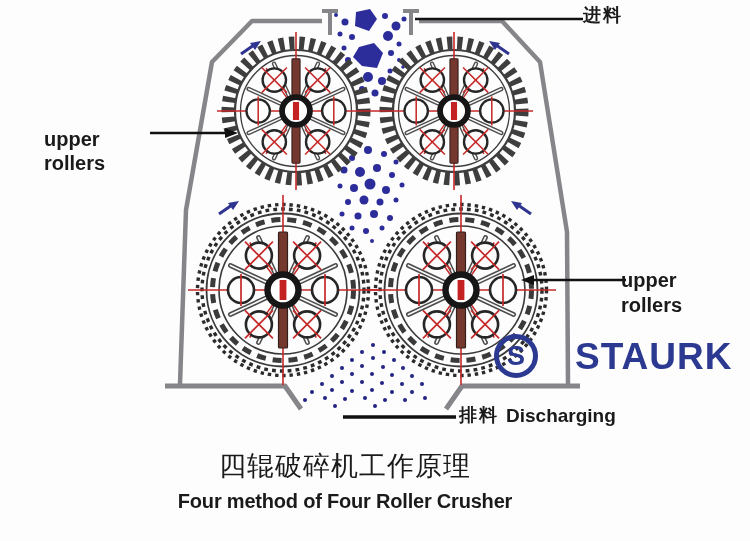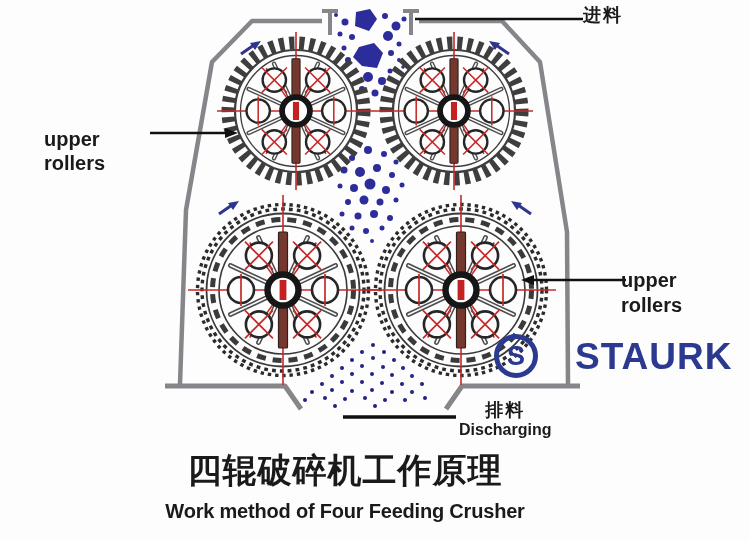--- a/index.html
+++ b/index.html
@@ -10,24 +10,24 @@
   .stage svg{position:absolute;left:0;top:0;}
   .lbl{position:absolute;font-weight:bold;line-height:1.1;}
   .zh{font-size:18px;letter-spacing:2px;white-space:nowrap;}
   .en{font-size:20px;white-space:nowrap;}
   .upper-label{left:44px;top:117px;}
   .upper-label .en{margin-top:10px;line-height:1.2;}
   .feeding-label{left:583px;top:6px;}
   .feeding-label .en{margin-top:4px;}
   .lower-label{left:621px;top:261px;}
   .lower-label .en{margin-top:7px;line-height:1.25;}
-  .discharging-label{left:459px;top:401px;display:flex;align-items:center;height:30px;flex-direction:column;}
-  .discharging-label .en{font-size:16px;}
+  .discharging-label{left:459px;top:401px;display:flex;align-items:center;gap:7px;height:30px;}
+  .discharging-label .en{font-size:19px;}
   .title-block{position:absolute;left:150px;top:448px;width:390px;text-align:center;}
-  .title-zh{font-size:34px;font-weight:bold;letter-spacing:1px;white-space:nowrap;}
+  .title-zh{font-size:27px;font-weight:normal;letter-spacing:1px;white-space:nowrap;}
   .title-en{font-size:20px;font-weight:bold;margin-top:6px;letter-spacing:-0.2px;white-space:nowrap;}
   .watermark{position:absolute;left:494px;top:334px;display:flex;align-items:center;gap:5px;color:#2b3990;}
   .watermark .ring{width:34px;height:34px;border:5px solid #2b3990;border-radius:50%;
     display:flex;align-items:center;justify-content:center;font-size:27px;font-weight:bold;line-height:1;}
   .watermark .wordmark{font-size:37px;font-weight:bold;letter-spacing:1px;line-height:1;margin-left:32px;}
 </style>
 </head>
 <body>
 
 <div class="stage">
@@ -295,21 +295,21 @@
     </div>
   </div>
 
   <div class="lbl discharging-label">
     <span class="zh">排料</span>
     <span class="en">Discharging</span>
   </div>
 
   <div class="title-block">
     <div class="title-zh">四辊破碎机工作原理</div>
-    <div class="title-en">Work method of Four Feeding Crusher</div>
+    <div class="title-en">Four method of Four Roller Crusher</div>
   </div>
 
   <div class="watermark">
     <span class="ring">S</span>
     <span class="wordmark">STAURK</span>
   </div>
 
 </div>
 
 </body></html>

